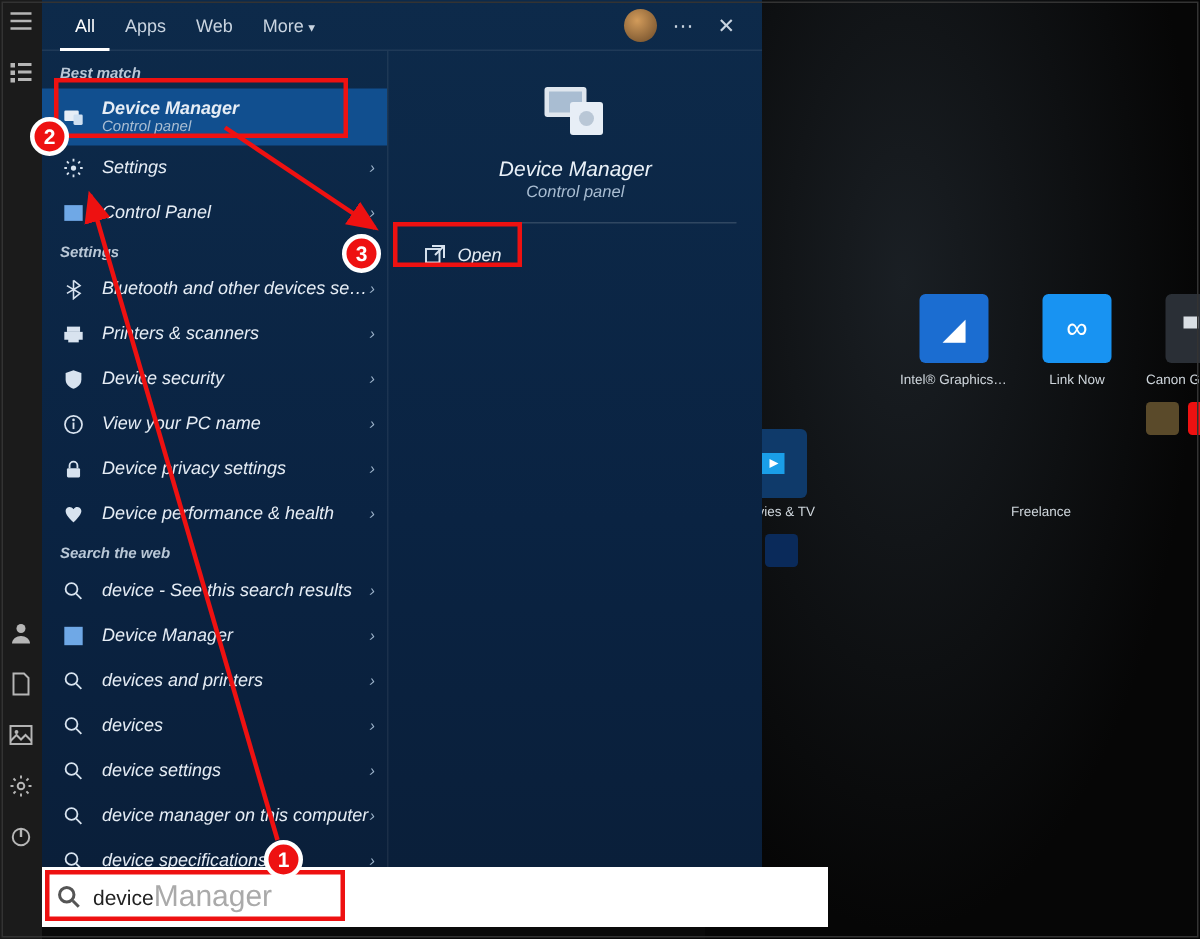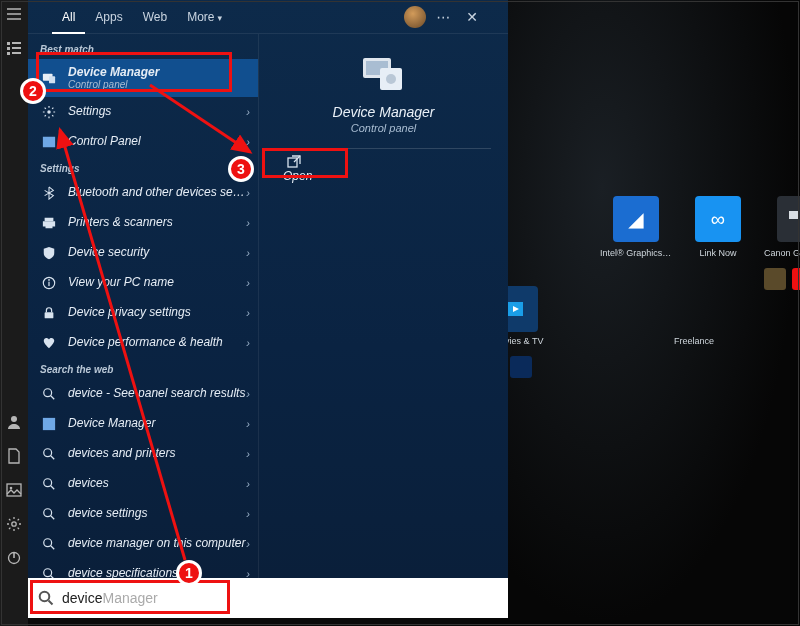--- a/index.html
+++ b/index.html
@@ -5,21 +5,21 @@
   * { margin: 0; padding: 0; box-sizing: border-box; font-family: "Segoe UI", Arial, sans-serif; }
   body { width: 800px; height: 626px; background: #0a0a0a; position: relative; overflow: hidden; color: #fff; }
 
   
   .rail { position: absolute; left: 0; top: 0; bottom: 0; width: 28px; background: #1b1b1b; display: flex; flex-direction: column; align-items: center; padding-top: 6px; gap: 18px; z-index: 3; }
   .rail .sp { flex: 1; }
   .rail .ic { width: 16px; height: 16px; opacity: .8; }
 
   
   .panel { position: absolute; left: 28px; top: 0; width: 480px; height: 578px; background: linear-gradient(180deg,#0d2a4a 0%, #0a2342 60%, #0a1f3a 100%); display: flex; flex-direction: column; z-index: 2; }
-  .tabs { display: flex; align-items: center; height: 34px; padding: 0 24px; border-bottom: 1px solid rgba(255,255,255,.08); font-size: 12px; }
+  .tabs { display: flex; align-items: center; height: 34px; padding: 0 12px; border-bottom: 1px solid rgba(255,255,255,.08); font-size: 12px; }
   .tab { padding: 0 10px; height: 34px; line-height: 34px; color: #c9d4e0; cursor: pointer; }
   .tab.active { color: #fff; border-bottom: 2px solid #fff; }
   .tab .chev { font-size: 9px; margin-left: 3px; }
   .tabs .rgt { margin-left: auto; display: flex; align-items: center; gap: 6px; }
   .avatar { width: 22px; height: 22px; border-radius: 50%; background: radial-gradient(circle at 40% 35%, #d29b5a, #6a4928); }
   .dots { color: #c9d4e0; font-size: 14px; padding: 0 4px; }
   .closex { color: #c9d4e0; font-size: 14px; padding: 0 6px; }
 
   .cols { flex: 1; display: flex; min-height: 0; font-style: italic; }
   .left { width: 230px; overflow: hidden; padding: 4px 0 6px; }
@@ -32,29 +32,29 @@
   .row .sub { font-size: 10px; color: #a9bdd2; }
   .row .chv { color: #9db3ca; font-size: 11px; }
   .row.two { height: 38px; }
   .row.two .lbls { display: flex; flex-direction: column; flex:1; min-width:0; }
 
   .right { flex: 1; border-left: 1px solid rgba(255,255,255,.07); display: flex; flex-direction: column; align-items: center; padding-top: 20px; }
   .devico { width: 48px; height: 40px; margin-bottom: 10px; }
   .rtitle { font-size: 14px; color: #eaf1f8; }
   .rsub { font-size: 11px; color: #a9bdd2; margin-top: 2px; }
   .rline { width: 86%; height: 1px; background: rgba(255,255,255,.15); margin: 14px 0 6px; }
-  .ract { align-self: flex-start; margin-left: 24px; height: 30px; display: flex; align-items: center; font-size: 12px; color: #e6edf5; cursor: pointer; flex-direction: column; }
+  .ract { align-self: flex-start; margin-left: 24px; height: 30px; display: flex; align-items: center; font-size: 12px; color: #e6edf5; cursor: pointer; }
   .ract .oi { width: 14px; height: 14px; margin-right: 8px; }
 
   
-  .searchbar { position: absolute; left: 28px; top: 578px; width: 480px; height: 40px; background: #fff; display: flex; align-items: center; padding: 0 10px; z-index: 2; }
+  .searchbar { position: absolute; left: 28px; top: 578px; width: 524px; height: 40px; background: #fff; display: flex; align-items: center; padding: 0 10px; z-index: 2; }
   .searchbar .sico { width: 16px; height: 16px; margin-right: 8px; }
   .searchbar .sico svg { width:16px; height:16px; stroke:#555; fill:none; stroke-width:2;}
   .sval { font-size: 14px; color: #222; }
-  .sghost { font-size: 14px; color: #aaa; }
+  .sghost { font-size: 20px; color: #aaa; }
 
   
   .desk { position: absolute; left: 470px; top: 0; right: 0; bottom: 0; background: radial-gradient(ellipse at 40% 30%, #1a1f24 0%, #060606 70%); z-index: 1; }
   .tilecol { position: absolute; top: 196px; display:flex; flex-direction:column; align-items:center; width:72px; }
   .tilecol.c1 { left: 130px; }
   .tilecol.c2 { left: 212px; }
   .tilecol.c3 { left: 294px; }
   .tile { width: 46px; height: 46px; border-radius: 4px; display:flex; align-items:center; justify-content:center; font-size:20px; color:#fff; }
   .tlab { font-size: 9px; color: #cfd6dc; margin-top: 6px; text-align:center; white-space:nowrap; overflow:hidden; text-overflow:ellipsis; width:72px; }
   .row2 { position:absolute; display:flex; gap:6px; }
@@ -217,21 +217,21 @@
         </div>
 
       <div class="hdr">Search the web</div>
       <div class="row">
           <div class="ico">
             <svg viewBox="0 0 16 16">
               <circle cx="6.5" cy="6.5" r="4.5" stroke="#d8e3ef" fill="none" stroke-width="1.4"></circle>
               <path d="M10 10l4 4" stroke="#d8e3ef" stroke-width="1.4"></path>
             </svg>
           </div>
-          <span class="lbl">device - See panel search results</span>
+          <span class="lbl">device - See this search results</span>
           <span class="chv">›</span>
         </div>
       <div class="row">
           <div class="ico">
             <svg viewBox="0 0 16 16">
               <rect x="1" y="1" width="14" height="14" fill="#6fa8e6"></rect>
             </svg>
           </div>
           <span class="lbl">Device Manager</span>
           <span class="chv">›</span>

